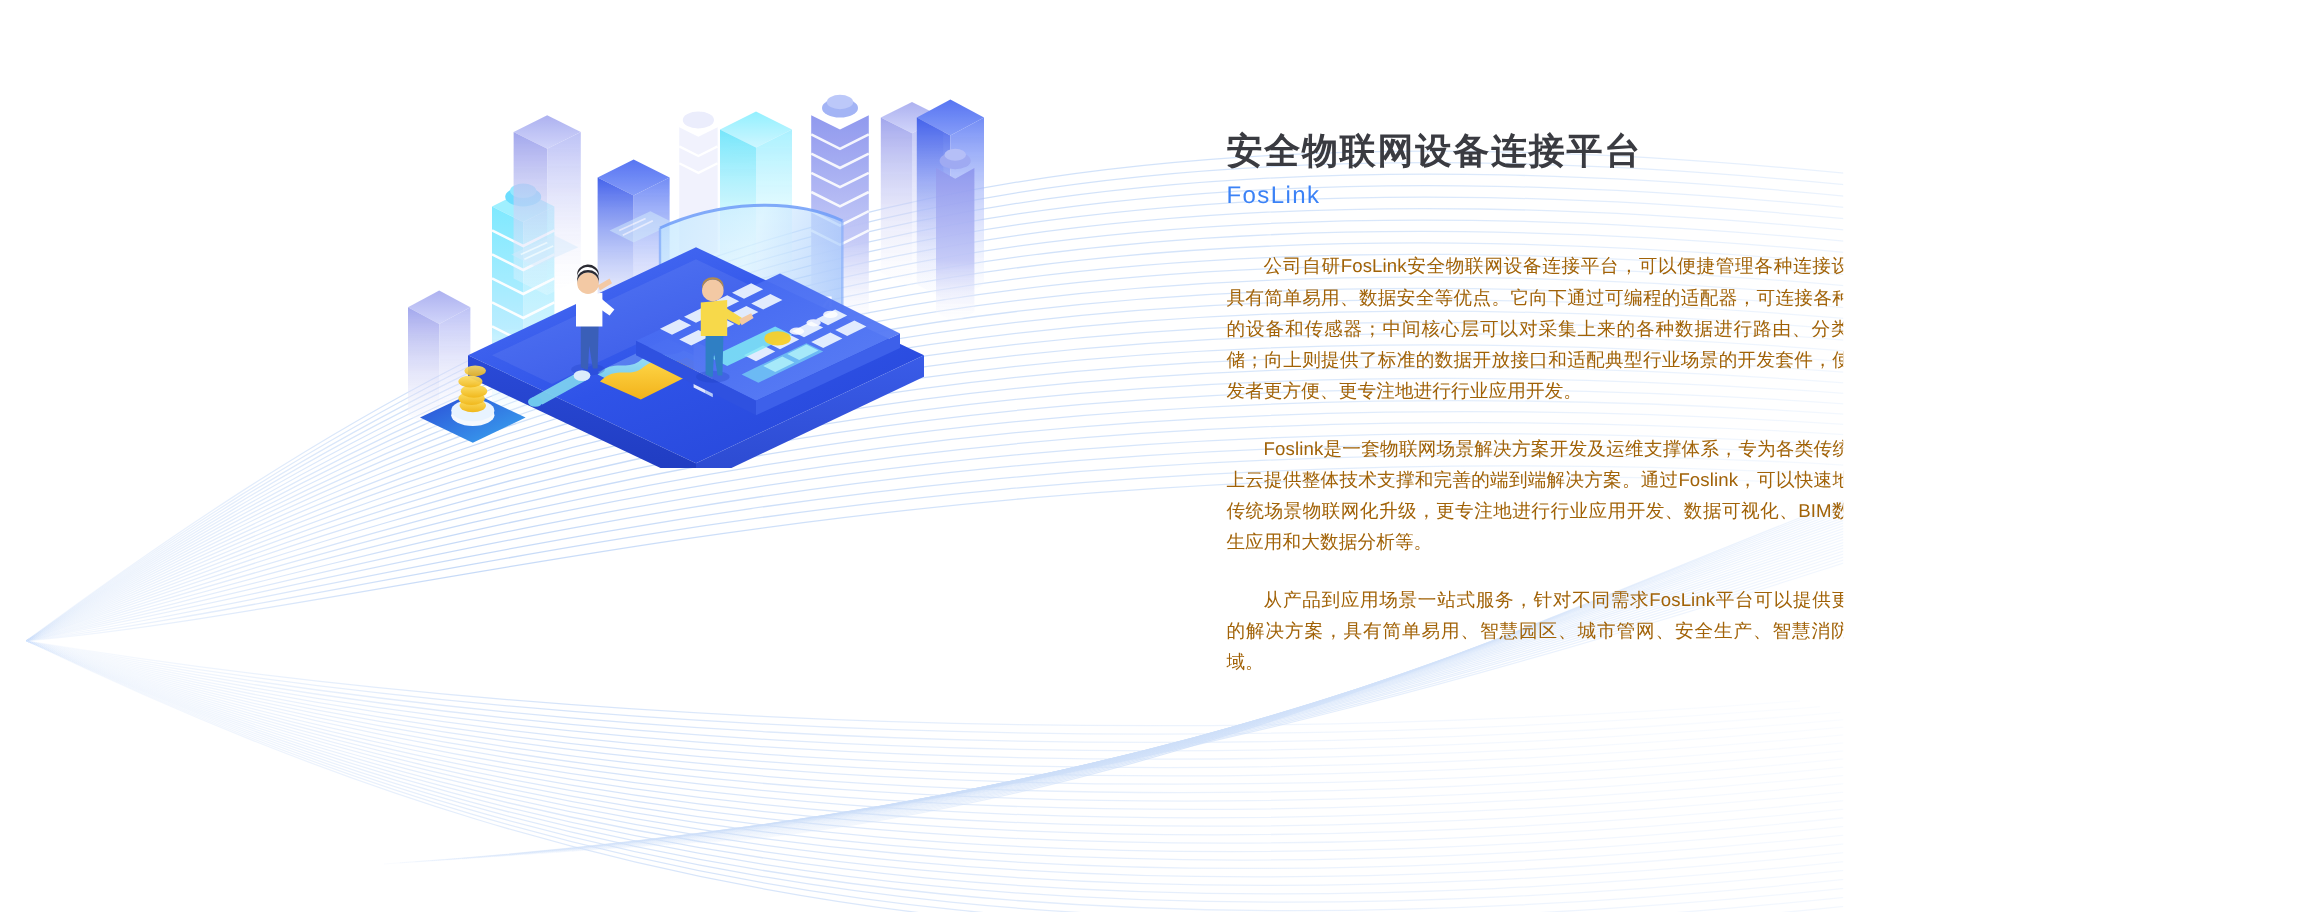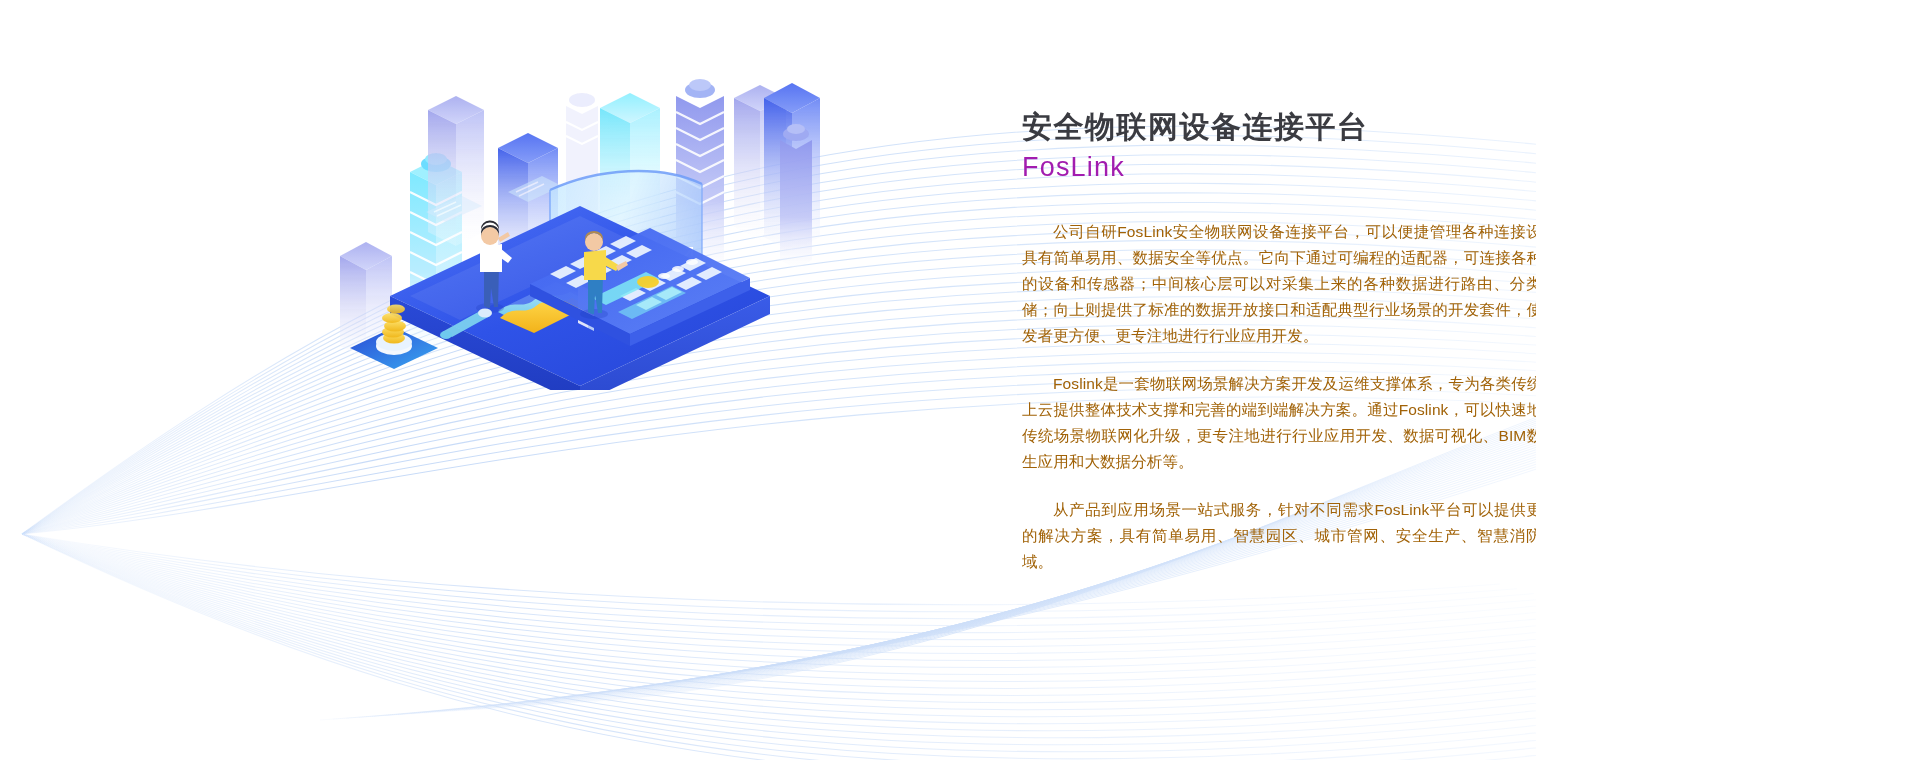--- a/index.html
+++ b/index.html
@@ -36,23 +36,23 @@
   }
   #page-title {
     font-size:30px;
     font-weight:bold;
     color:#3a3b41;
     letter-spacing:1.5px;
     line-height:1.25;
     white-space:nowrap;
   }
   #page-subtitle {
-    font-size:27px;
+    font-size:20px;
     font-weight:normal;
-    color:#a21caf;
+    color:#3b82f6;
     letter-spacing:1.2px;
     line-height:1.3;
     margin-top:4px;
   }
   .body-block { margin-top:34px; }
   .body-para {
     font-size:15.5px;
     line-height:26px;
     color:#a16207;
     text-align:justify;

